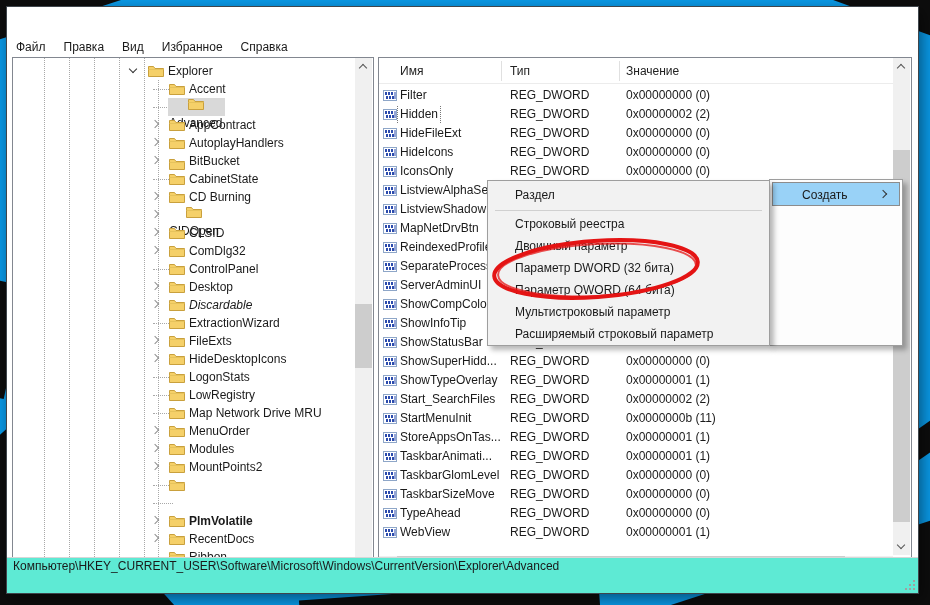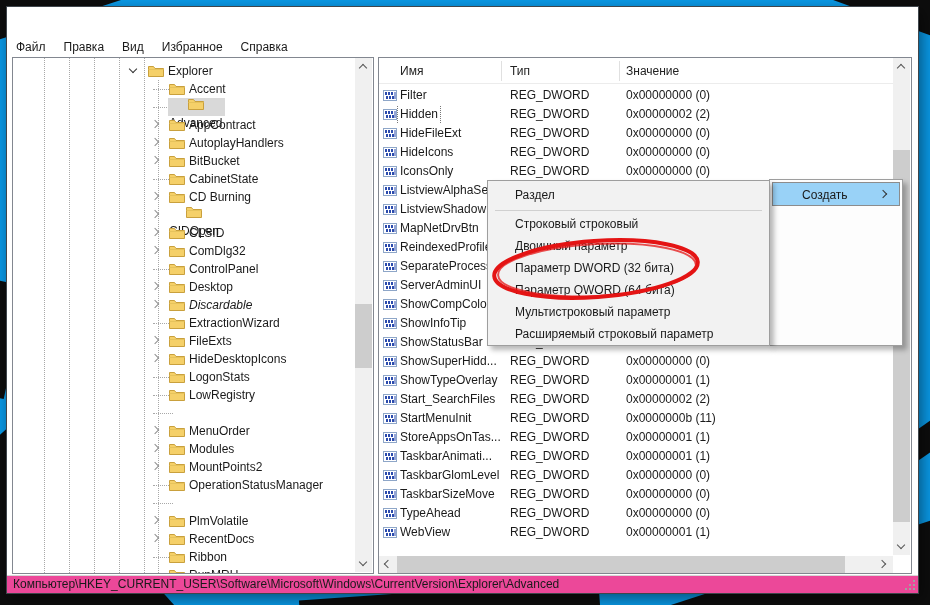--- a/index.html
+++ b/index.html
@@ -56,21 +56,21 @@
   .hscroll{position:absolute;left:0;right:18px;bottom:0;height:17px;background:var(--sbtrack);}
   .sb-btn{position:absolute;width:17px;height:17px;background:var(--sbtrack);}
   .sarr{position:absolute;left:5px;top:6px;width:6px;height:6px;border-right:1.5px solid #555;border-bottom:1.5px solid #555;}
   .sarr.up{transform:rotate(-135deg);top:7px;}
   .sarr.down{transform:rotate(45deg);top:4px;}
   .sarr.left{transform:rotate(135deg);left:6px;top:5px;}
   .sarr.right{transform:rotate(-45deg);left:3px;top:5px;}
   .thumb{position:absolute;background:var(--sbthumb);}
 
   
-  #statusbar{position:absolute;left:0;right:0;bottom:0;height:18px;background:#ec4899;border-top:1px solid #d7d7d7;line-height:17px;}
+  #statusbar{position:absolute;left:0;right:0;bottom:0;height:36px;background:#5eead4;border-top:1px solid #d7d7d7;line-height:17px;}
   #status-path{position:absolute;left:6px;top:0;}
   #grip{position:absolute;right:3px;bottom:3px;width:10px;height:10px;}
   #grip i{position:absolute;width:2px;height:2px;background:#a0a0a0;}
 
   
   #submenu{position:absolute;left:487px;top:180px;width:283px;height:166px;background:var(--menubg);
            border:1px solid var(--menuborder);box-shadow:4px 4px 5px rgba(0,0,0,.28);z-index:20;}
   .mitem{position:absolute;left:1px;right:1px;height:22px;line-height:22px;padding-left:26px;}
   .msep{position:absolute;left:7px;right:7px;height:1px;background:#d0d0d0;}
   #parentmenu{position:absolute;left:769px;top:179px;width:134px;height:167px;background:#fdfdfd;
@@ -155,21 +155,21 @@
         <svg class="folder" width="16" height="12" viewBox="0 0 16 12">
           <path d="M0.5 1.5 h5 l1.5 2 h8.5 v8 h-15 Z" fill="var(--folder)" stroke="var(--folder-edge)" stroke-width="1"></path>
           <path d="M0.5 4.5 h15" stroke="#e6c35c" stroke-width="1"></path>
         </svg>
         <span class="tlabel">AutoplayHandlers</span>
       </span>
     </div>
         <div class="trow collapsed" style="top: 94px;">
       <span class="chev" style="left: 139px;"></span>
 
-      <span class="selwrap" style="left: 155px;">
+      <span class="selwrap" style="left: 155px; align-items: flex-end;">
         <svg class="folder" width="16" height="12" viewBox="0 0 16 12">
           <path d="M0.5 1.5 h5 l1.5 2 h8.5 v8 h-15 Z" fill="var(--folder)" stroke="var(--folder-edge)" stroke-width="1"></path>
           <path d="M0.5 4.5 h15" stroke="#e6c35c" stroke-width="1"></path>
         </svg>
         <span class="tlabel">BitBucket</span>
       </span>
     </div>
         <div class="trow leaf" style="top: 112px;">
 
       <span class="hdots" style="left: 140px;"></span>
@@ -309,20 +309,27 @@
         <svg class="folder" width="16" height="12" viewBox="0 0 16 12">
           <path d="M0.5 1.5 h5 l1.5 2 h8.5 v8 h-15 Z" fill="var(--folder)" stroke="var(--folder-edge)" stroke-width="1"></path>
           <path d="M0.5 4.5 h15" stroke="#e6c35c" stroke-width="1"></path>
         </svg>
         <span class="tlabel">LowRegistry</span>
       </span>
     </div>
         <div class="trow leaf" style="top: 346px;">
 
       <span class="hdots" style="left: 140px;"></span>
+      <span class="selwrap" style="left: 155px;">
+        <svg class="folder" width="16" height="12" viewBox="0 0 16 12">
+          <path d="M0.5 1.5 h5 l1.5 2 h8.5 v8 h-15 Z" fill="var(--folder)" stroke="var(--folder-edge)" stroke-width="1"></path>
+          <path d="M0.5 4.5 h15" stroke="#e6c35c" stroke-width="1"></path>
+        </svg>
+        <span class="tlabel">Map Network Drive MRU</span>
+      </span>
     </div>
         <div class="trow collapsed" style="top: 364px;">
       <span class="chev" style="left: 139px;"></span>
 
       <span class="selwrap" style="left: 155px;">
         <svg class="folder" width="16" height="12" viewBox="0 0 16 12">
           <path d="M0.5 1.5 h5 l1.5 2 h8.5 v8 h-15 Z" fill="var(--folder)" stroke="var(--folder-edge)" stroke-width="1"></path>
           <path d="M0.5 4.5 h15" stroke="#e6c35c" stroke-width="1"></path>
         </svg>
         <span class="tlabel">MenuOrder</span>
@@ -351,28 +358,27 @@
       </span>
     </div>
         <div class="trow leaf" style="top: 418px;">
 
       <span class="hdots" style="left: 140px;"></span>
       <span class="selwrap" style="left: 155px;">
         <svg class="folder" width="16" height="12" viewBox="0 0 16 12">
           <path d="M0.5 1.5 h5 l1.5 2 h8.5 v8 h-15 Z" fill="var(--folder)" stroke="var(--folder-edge)" stroke-width="1"></path>
           <path d="M0.5 4.5 h15" stroke="#e6c35c" stroke-width="1"></path>
         </svg>
-        <span class="tlabel">OperationStatusManager</span>
       </span>
     </div>
         <div class="trow leaf" style="top: 436px;">
 
       <span class="hdots" style="left: 140px;"></span>
     </div>
-        <div class="trow collapsed" style="top: 454px;">
+        <div class="trow collapsed" style="top: 454px; font-weight: bold;">
       <span class="chev" style="left: 139px;"></span>
 
       <span class="selwrap" style="left: 155px;">
         <svg class="folder" width="16" height="12" viewBox="0 0 16 12">
           <path d="M0.5 1.5 h5 l1.5 2 h8.5 v8 h-15 Z" fill="var(--folder)" stroke="var(--folder-edge)" stroke-width="1"></path>
           <path d="M0.5 4.5 h15" stroke="#e6c35c" stroke-width="1"></path>
         </svg>
         <span class="tlabel">PlmVolatile</span>
       </span>
     </div>
@@ -819,21 +825,21 @@
       <i style="left:0;top:8px;"></i>
         <i style="left:4px;top:8px;"></i>
         <i style="left:8px;top:8px;"></i>
     </span>
   </div>
 </div>
 
 <div id="submenu">
     <div class="mitem" style="top: 3px;"><span>Раздел</span></div>
     <div class="msep" style="top: 29px;"></div>
-    <div class="mitem" style="top: 32px;"><span>Строковый строковый</span></div>
+    <div class="mitem" style="top: 32px;"><span>Строковый реестра</span></div>
     <div class="mitem" style="top: 54px;"><span>Двоичный параметр</span></div>
     <div class="mitem" style="top: 76px;"><span>Параметр DWORD (32 бита)</span></div>
     <div class="mitem" style="top: 98px;"><span>Параметр QWORD (64 бита)</span></div>
     <div class="mitem" style="top: 142px;"><span>Расширяемый строковый параметр</span></div>
     <div class="mitem" style="top: 120px;"><span>Мультистроковый параметр</span></div>
   </div>
 
 <div id="parentmenu">
   <div id="newitem">
     <span>Создать</span>

